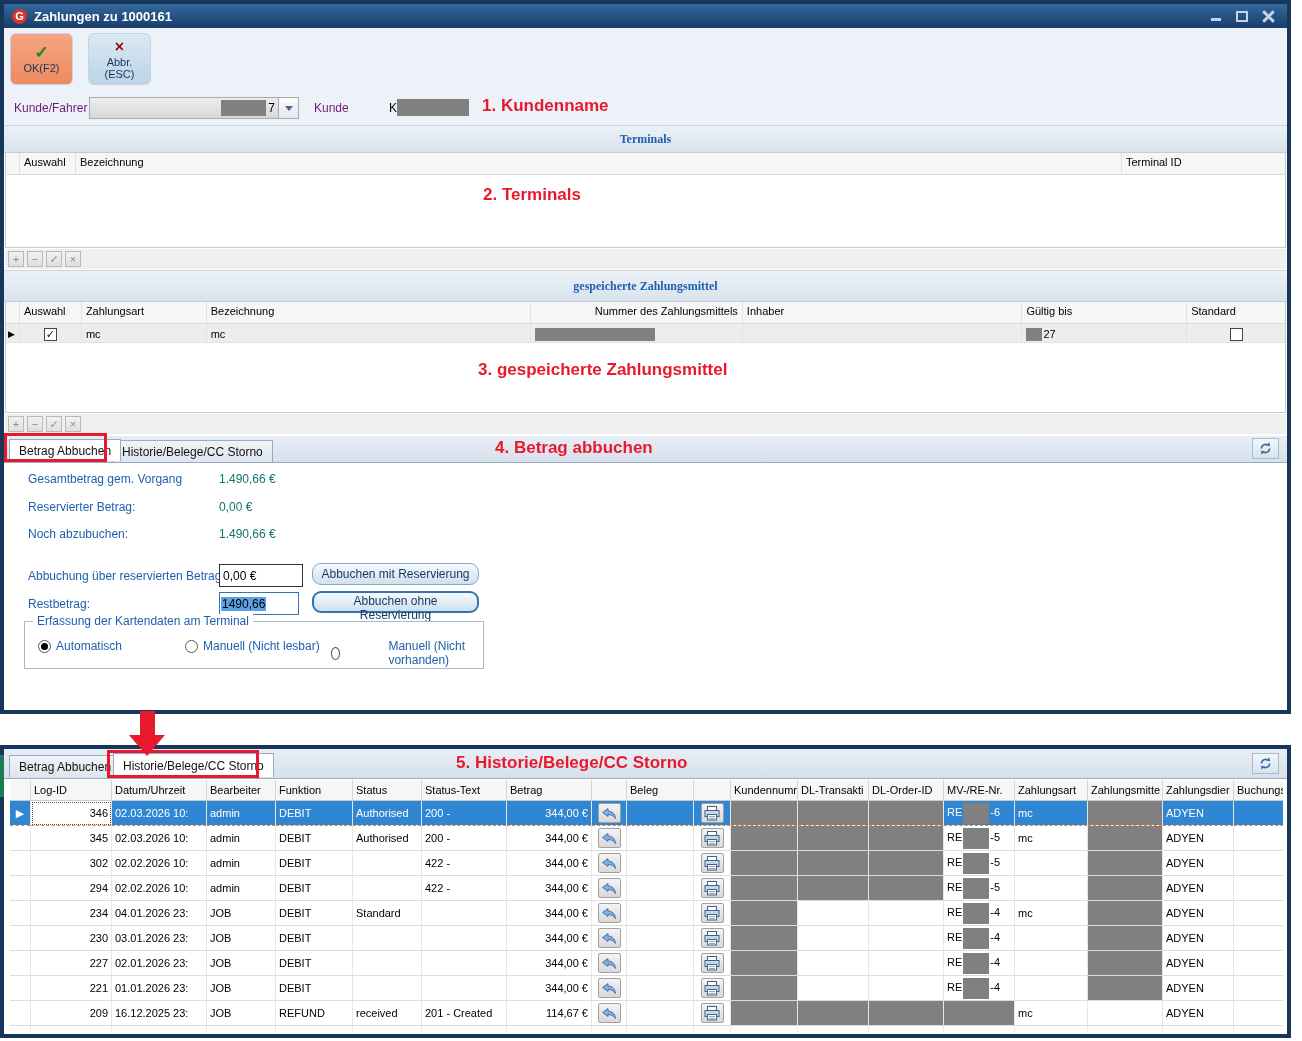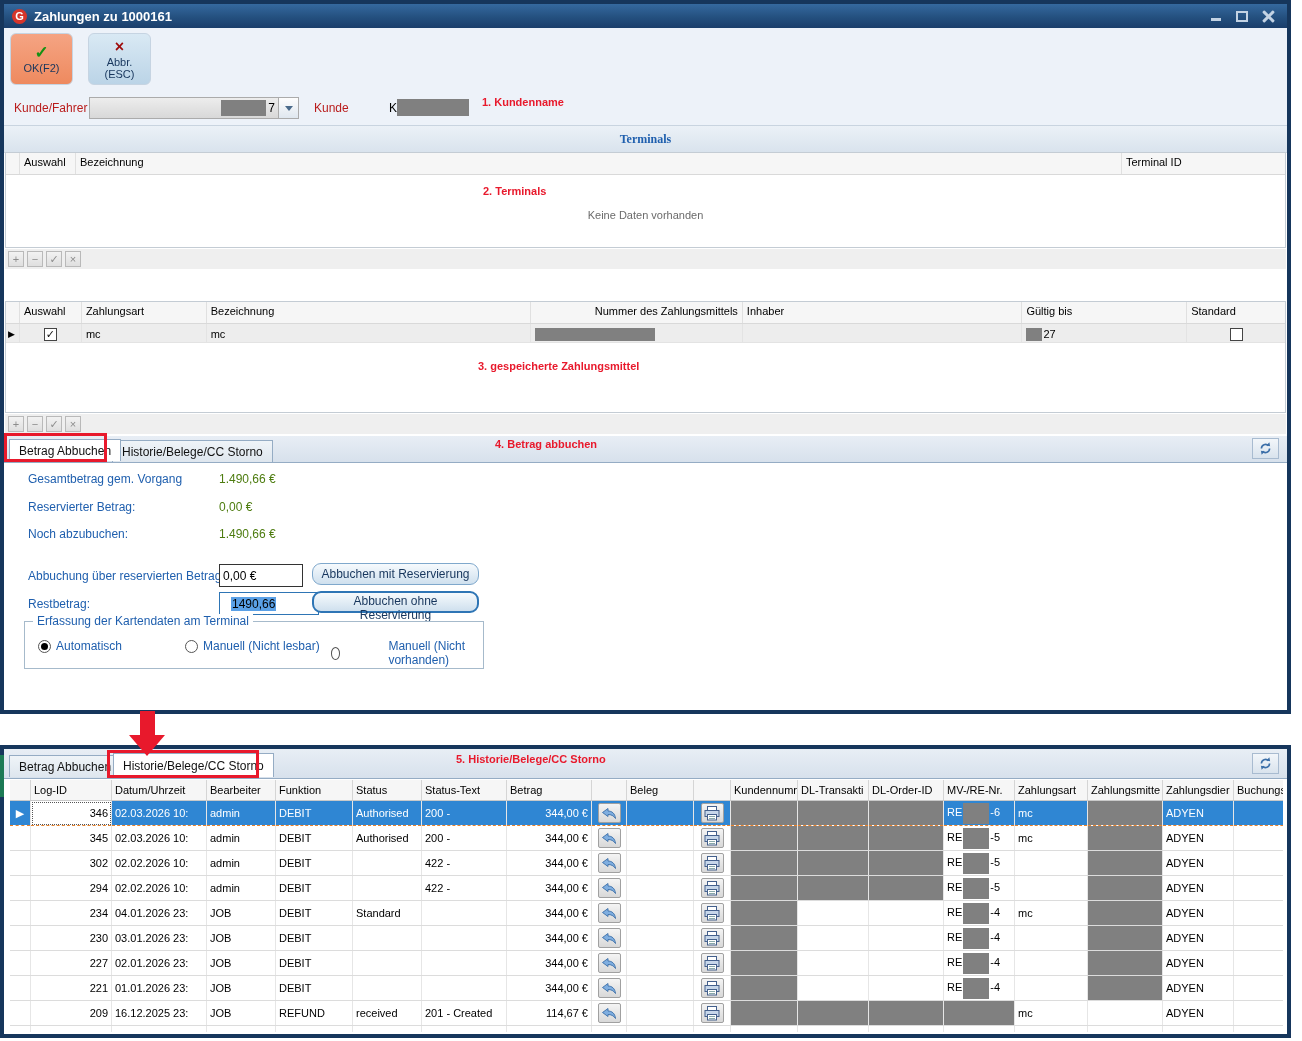--- a/index.html
+++ b/index.html
@@ -28,34 +28,34 @@
   .bigbtn{position:absolute;top:5px;width:63px;height:52px;border-radius:6px;border:1px solid #C6D4E2;
     display:flex;flex-direction:column;align-items:center;justify-content:center;gap:2px;
     font-size:11px;color:#17365D;cursor:pointer;font-family:inherit;}
   .btn-ok{left:6px;background:linear-gradient(180deg,#F5A483,#EE8A5F);}
   .btn-ok .glyph{color:#149114;font-weight:bold;font-size:17px;line-height:15px;}
   .btn-cancel{left:84px;background:linear-gradient(180deg,#D9E9F4,#BBD4E7);}
   .btn-cancel .glyph{color:#9E0B0B;font-weight:bold;font-size:16px;line-height:15px;}
 
   
   .customer-row{position:absolute;top:86px;left:0;right:0;height:35px;background:#EDF2F9;}
-  .bluelbl{color:#b91c1c;font-size:12px;}
+  .bluelbl{color:#701a75;font-size:12px;}
   .lbl-kf{position:absolute;left:10px;top:11px;}
   .combo{position:absolute;left:85px;top:7px;width:210px;height:22px;box-sizing:border-box;
     background:linear-gradient(180deg,#EDEDED,#D8D8D8);border:1px solid #ABABAB;display:flex;align-items:center;cursor:pointer;}
   .combo-redact{margin-left:auto;width:45px;height:16px;background:#808080;}
   .combo-num{font-size:12px;color:#000;margin:0 3px 0 2px;}
   .combo-btn{width:19px;height:20px;border-left:1px solid #ABABAB;background:linear-gradient(#FDFDFD,#DFE7EF);
     display:flex;align-items:center;justify-content:center;}
   .tri-down{width:0;height:0;border-left:4px solid transparent;border-right:4px solid transparent;border-top:5px solid #4A6A8A;}
   .lbl-kunde{position:absolute;left:310px;top:11px;}
   .kunde-val{position:absolute;left:385px;top:9px;display:flex;align-items:center;font-size:12px;color:#000;}
   .redact{display:inline-block;background:#808080;}
 
-  .annotation{position:absolute;color:#E8192C;font-weight:bold;font-size:11px;white-space:nowrap;}
+  .annotation{position:absolute;color:#E8192C;font-weight:bold;font-size:17px;white-space:nowrap;}
 
   
   .sec-header{position:absolute;left:0;right:0;text-align:center;
     background:linear-gradient(180deg,#EBF1F7,#D9E3ED);color:#1F5FAE;font-weight:bold;font-size:12px;
     border-top:1px solid #C9D4E0;border-bottom:1px solid #C9D4E0;font-family:Liberation Serif, serif;}
   .sh1{top:121px;height:26px;line-height:26px;}
   .sh2{top:266px;height:30px;line-height:30px;}
 
   .grid-box{position:absolute;left:1px;right:1px;background:#fff;border:1px solid #C4CCD4;box-sizing:border-box;}
   .tgrid{top:148px;height:96px;}
@@ -83,25 +83,25 @@
   .tab{position:absolute;height:21px;padding:0 9px;font-size:12px;color:#111;
     background:linear-gradient(#EFF4F8,#DEE6EE);border:1px solid #95ACC4;border-bottom:none;
     display:flex;align-items:center;cursor:pointer;white-space:nowrap;}
   .tab.active{background:#FFF;z-index:2;}
   .redbox{position:absolute;border:3px solid #E8192C;box-sizing:border-box;z-index:4;pointer-events:none;}
   .refresh-btn{position:absolute;right:8px;width:27px;height:21px;background:linear-gradient(#F2F6FA,#D9E3ED);
     border:1px solid #A8BBD0;display:flex;align-items:center;justify-content:center;cursor:pointer;padding:0;}
 
   
   .sumlabel{position:absolute;left:24px;font-size:12px;color:#1F5FAE;}
-  .sumvalue{position:absolute;left:215px;font-size:12px;color:#4d7c0f;}
+  .sumvalue{position:absolute;left:215px;font-size:12px;color:#0f766e;}
   .field-input{position:absolute;left:215px;width:76px;height:19px;box-sizing:content-box;
     border:1px solid #333;background:#fff;font-size:12px;color:#000;padding:1px 3px;font-family:inherit;}
   .rest-input{position:absolute;left:215px;width:76px;height:19px;border:1px solid #2E75B5;background:#fff;
-    font-size:12px;padding:1px 11px;display:flex;align-items:center;}
+    font-size:12px;padding:1px 1px;display:flex;align-items:center;}
   .sel-text{background:#5AA0E6;color:#000;padding:0 1px;}
   .act-btn{position:absolute;left:308px;width:167px;height:22px;border-radius:9px;
     background:linear-gradient(180deg,#F6FAFD,#CFE0EE);border:1px solid #7FA8CC;
     font-size:12px;color:#17365D;cursor:pointer;font-family:inherit;}
   .act-btn.default{border:2px solid #2E75B5;}
   .fieldset{position:absolute;left:20px;top:617px;width:458px;height:46px;border:1px solid #A6BACB;}
   .legend{position:absolute;left:8px;top:-8px;background:#fff;padding:0 4px;font-size:12px;color:#1F5FAE;}
   .radio-item{position:absolute;top:17px;display:flex;align-items:center;gap:5px;cursor:pointer;}
   .radio{width:13px;height:13px;border:1px solid #555;border-radius:50%;background:#fff;position:relative;box-sizing:border-box;}
   .radio.checked::after{content:"";position:absolute;inset:2px;background:#000;border-radius:50%;}
@@ -176,31 +176,31 @@
 
     <div class="sec-header sh1">Terminals</div>
 
     <div class="grid-box tgrid">
       <div class="ghead">
         <span class="hcell" style="width:14px;"></span>
         <span class="hcell" style="width:56px;">Auswahl</span>
         <span class="hcell" style="width:1046px;">Bezeichnung</span>
         <span class="hcell" style="width:160px;border-right:none;">Terminal ID</span>
       </div>
-      <div class="empty-text">Keine Daten vorhanden</div>
       <span class="annotation" style="left:477px;top:32px;">2. Terminals</span>
     </div>
 
     <div class="mini-toolbar mb1">
         <button class="mini-btn">+</button>
         <button class="mini-btn">−</button>
         <button class="mini-btn">✓</button>
         <button class="mini-btn">×</button>
       </div>
 
+    <div class="sec-header sh2">gespeicherte Zahlungsmittel</div>
 
     <div class="grid-box pmgrid">
       <div class="ghead">
         <span class="hcell" style="width:14px;"></span>
         <span class="hcell" style="width:62px;">Auswahl</span>
         <span class="hcell" style="width:125px;">Zahlungsart</span>
         <span class="hcell" style="width:325px;">Bezeichnung</span>
         <span class="hcell" style="width:212px;text-align:right;">Nummer des Zahlungsmittels</span>
         <span class="hcell" style="width:280px;">Inhaber</span>
         <span class="hcell" style="width:165px;">Gültig bis</span>

